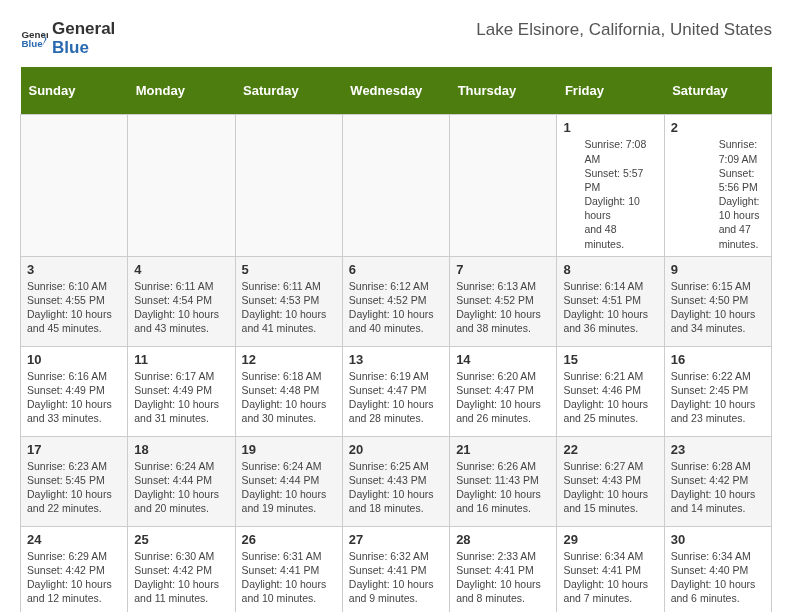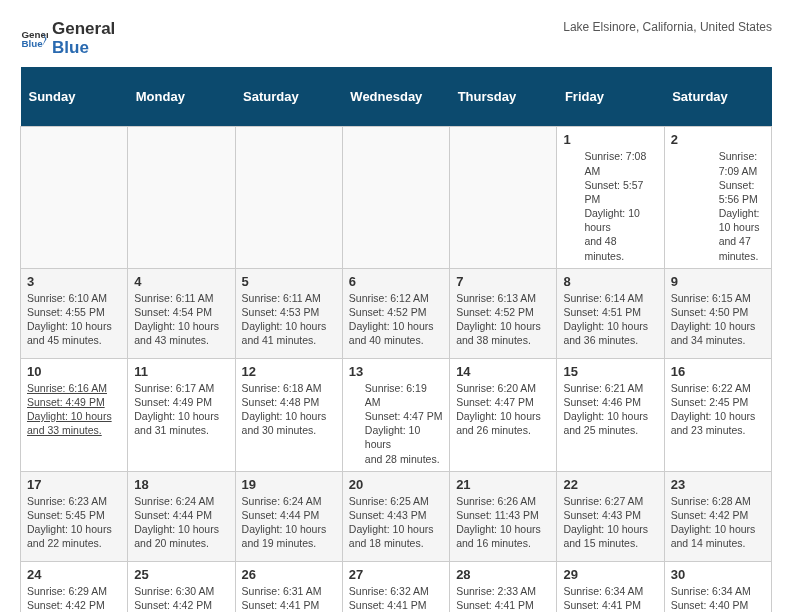--- a/index.html
+++ b/index.html
@@ -27,33 +27,33 @@
     }
     .title-section {
       text-align: right;
     }
     .month-title {
       font-size: 36px;
       font-weight: bold;
       color: #333;
     }
     .location-title {
-      font-size: 12px;
+      font-size: 17px;
       color: #555;
     }
     .calendar-table {
       width: 100%;
       border-collapse: collapse;
       table-layout: fixed;
     }
     .calendar-table th {
-      background-color: #0c4a6e;
+      background-color: #4d7c0f;
       color: #fff;
       text-align: left;
-      padding: 22px 8px;
+      padding: 16px 8px;
       font-size: 13px;
       font-weight: bold;
       margin-left: 39px;
     }
     .calendar-table td {
       border: 1px solid #ccc;
       vertical-align: top;
       padding: 5px 6px;
       height: 90px;
       background: #fff;
@@ -179,42 +179,42 @@
           <div class="day-number">9</div>
           <div class="day-info" style="white-space: pre-line;">Sunrise: 6:15 AM
 Sunset: 4:50 PM
 Daylight: 10 hours
 and 34 minutes.</div>
         </td>
       </tr>
       <tr>
         <td>
           <div class="day-number">10</div>
-          <div class="day-info" style="white-space: pre-line; text-decoration: underline;">Sunrise: 6:16 AM
+          <div class="day-info" style="white-space: pre-line;">Sunrise: 6:16 AM
 Sunset: 4:49 PM
 Daylight: 10 hours
 and 33 minutes.</div>
         </td>
         <td>
           <div class="day-number">11</div>
           <div class="day-info" style="white-space: pre-line;">Sunrise: 6:17 AM
 Sunset: 4:49 PM
 Daylight: 10 hours
 and 31 minutes.</div>
         </td>
         <td>
           <div class="day-number">12</div>
           <div class="day-info" style="white-space: pre-line;">Sunrise: 6:18 AM
 Sunset: 4:48 PM
 Daylight: 10 hours
 and 30 minutes.</div>
         </td>
         <td>
           <div class="day-number">13</div>
-          <div class="day-info" style="white-space: pre-line; margin-left: 16px;">Sunrise: 6:19 AM
+          <div class="day-info" style="white-space: pre-line;">Sunrise: 6:19 AM
 Sunset: 4:47 PM
 Daylight: 10 hours
 and 28 minutes.</div>
         </td>
         <td>
           <div class="day-number">14</div>
           <div class="day-info" style="white-space: pre-line;">Sunrise: 6:20 AM
 Sunset: 4:47 PM
 Daylight: 10 hours
 and 26 minutes.</div>

